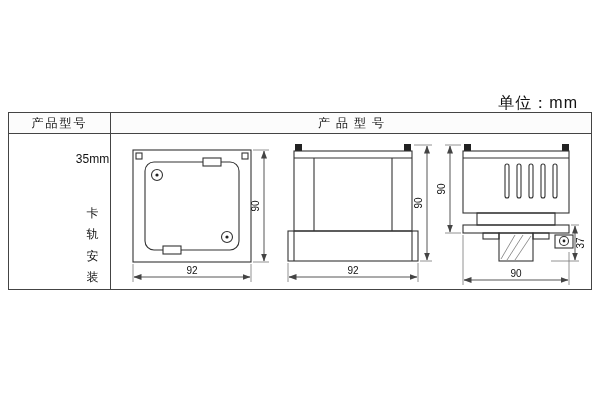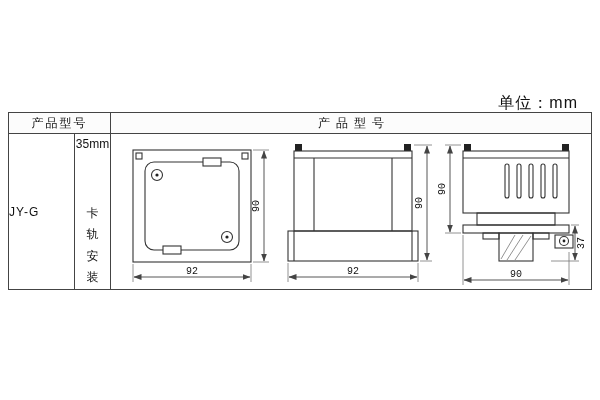--- a/index.html
+++ b/index.html
@@ -36,51 +36,50 @@
     justify-content: center;
     font-size: 12px;
     border-bottom: 1px solid #444;
     background: #fcfcfc;
   }
   .h1 { grid-column: 1 / 3; grid-row: 1; border-right: 1px solid #444; letter-spacing: 2px; }
   .h2 { grid-column: 3; grid-row: 1; letter-spacing: 6px; text-indent: 6px; }
   .cell {
     display: flex;
     align-items: center;
-    justify-content: space-between;
+    justify-content: flex-end;
     font-size: 12px;
     gap: 32px;
   }
   .c-model { grid-column: 1; grid-row: 2; border-right: 1px solid #444; letter-spacing: 1px; }
   .c-mount {
     grid-column: 2; grid-row: 2;
     border-right: 1px solid #444;
     flex-direction: column;
     line-height: 1.8;
   }
   .c-mount .vert { white-space: pre-line; text-align: center; }
-  .c-draw { grid-column: 3; grid-row: 2; font-family: Liberation Mono, monospace; }
+  .c-draw { grid-column: 3; grid-row: 2; }
   .c-draw svg { display: block; }
   svg text { font-size: 10px; fill: #111; }
   .ln  { fill: none; stroke: #333; stroke-width: 1.1; }
   .lnw { fill: #fff;  stroke: #333; stroke-width: 1.1; }
   .lnf { fill: #222; stroke: none; }
   .thin { stroke: #777; stroke-width: 0.8; fill: none; }
   .dim  { stroke: #444; stroke-width: 0.9; fill: none; }
 </style>
 </head>
 <body>
 
 <div class="unit-label">单位：mm</div>
 
 <div class="tbl">
   <div class="hdr h1">产品型号</div>
   <div class="hdr h2">产品型号</div>
 
-  <div class="cell c-model">JY-G</div>
 
   <div class="cell c-mount">
     <span>35mm</span>
     <span class="vert">卡
 轨
 安
 装</span>
   </div>
 
   <div class="cell c-draw">

